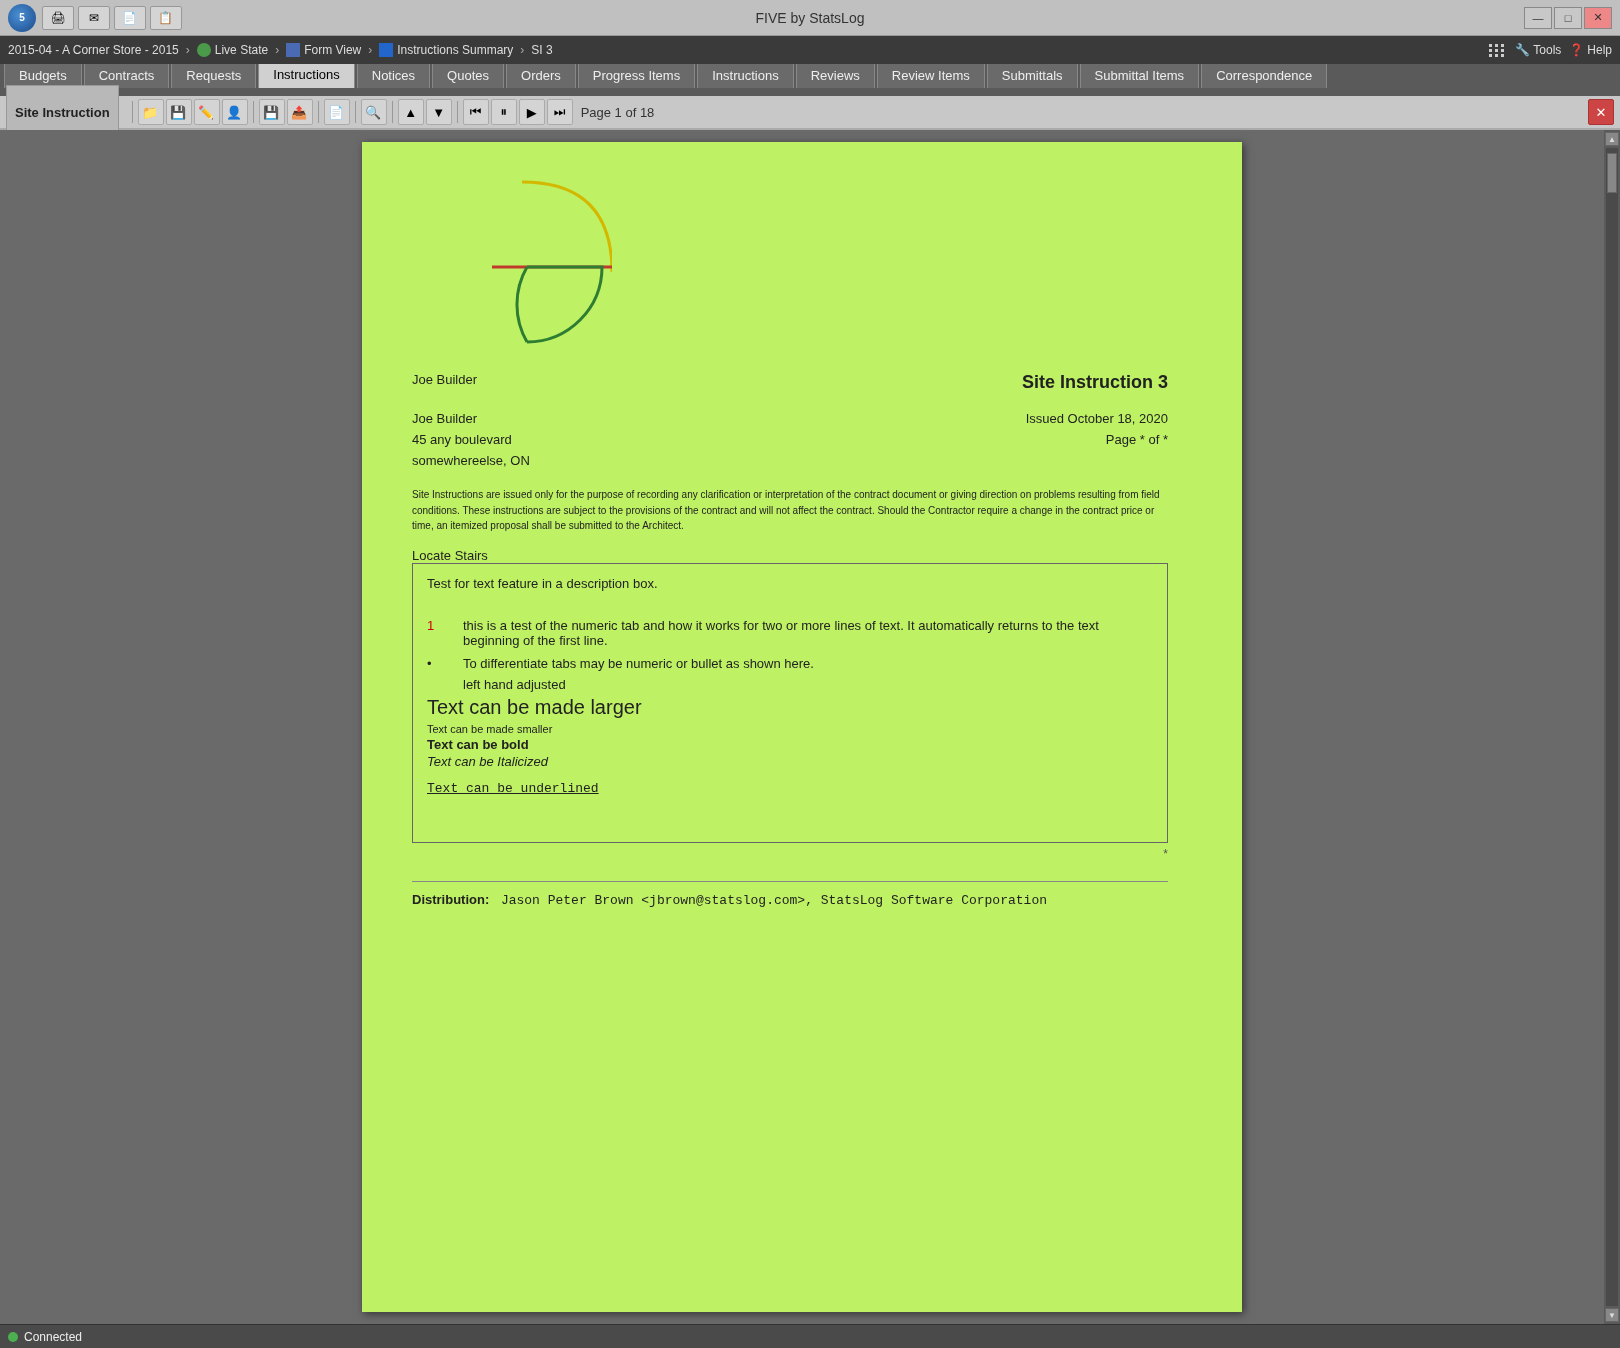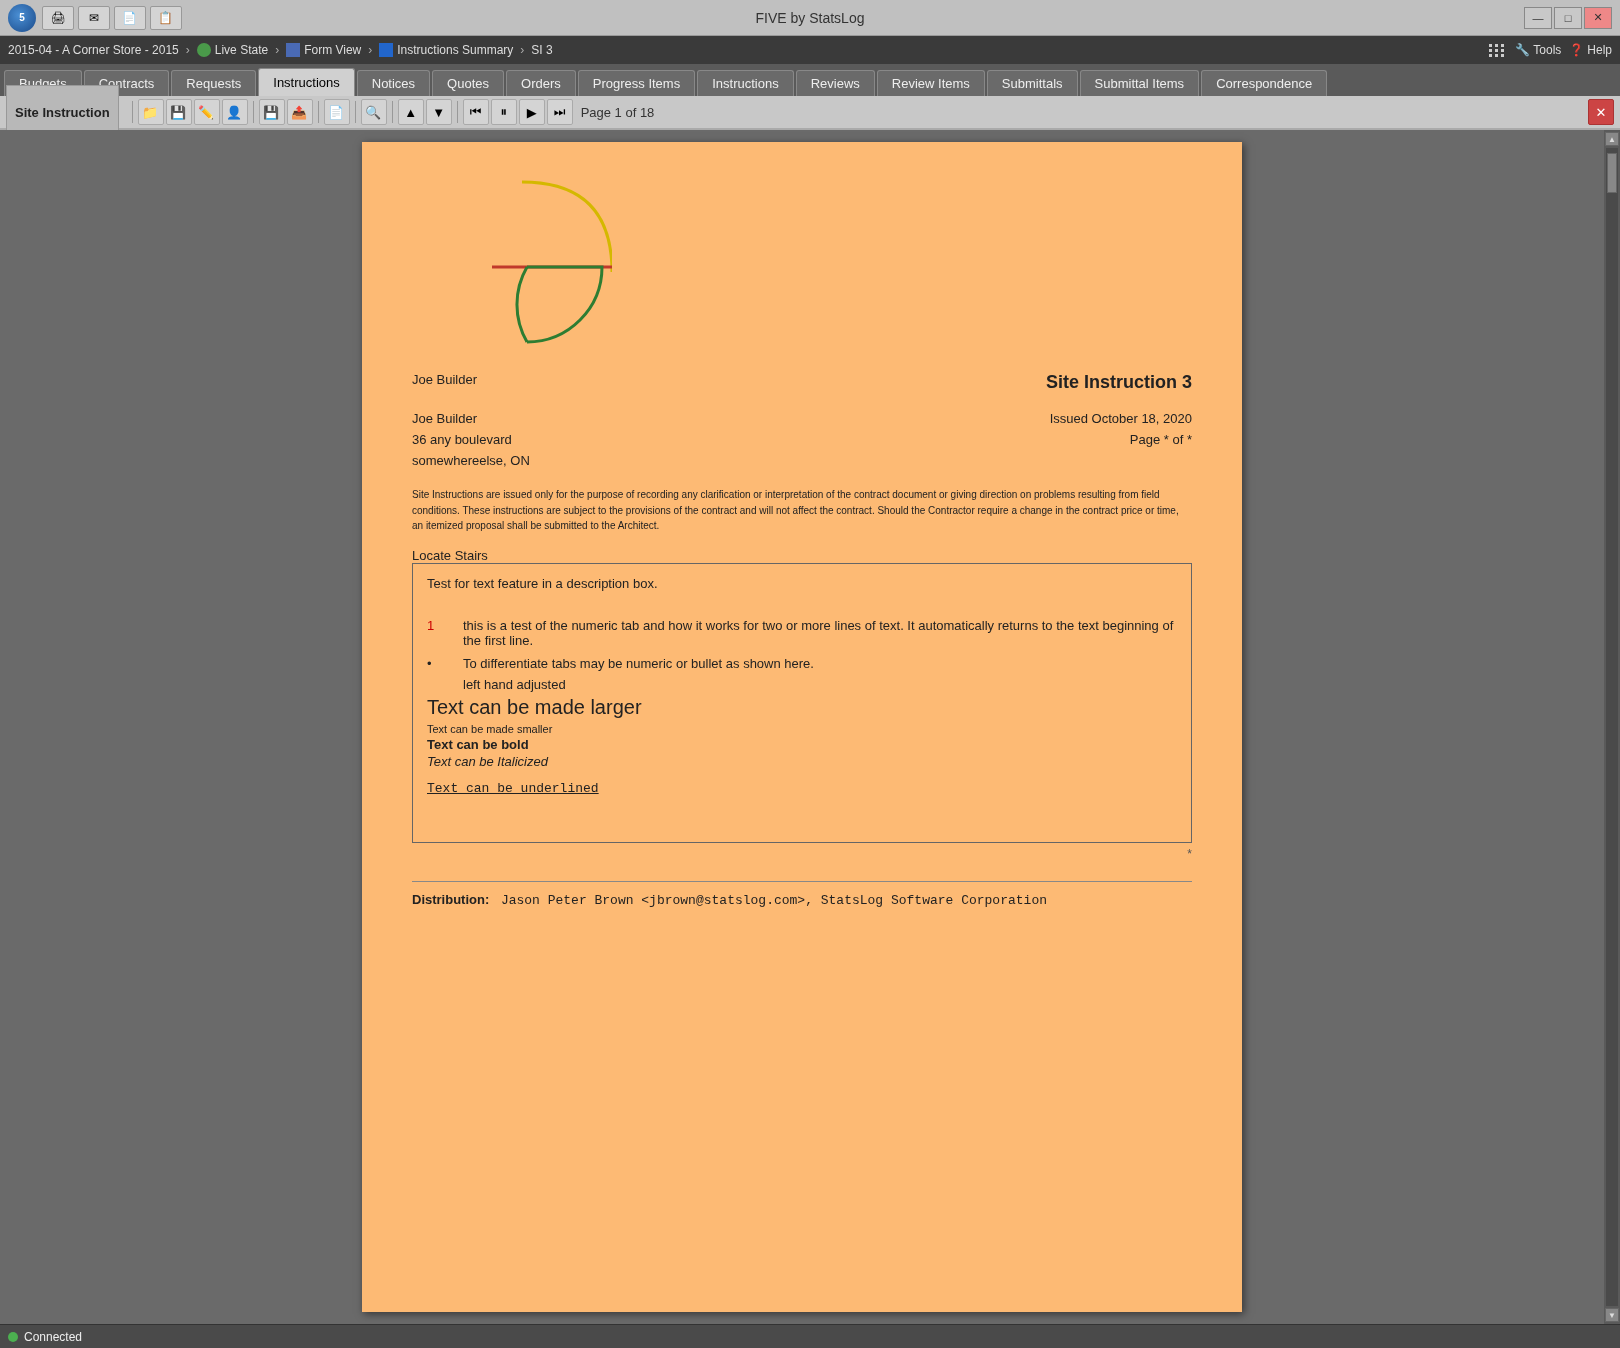--- a/index.html
+++ b/index.html
@@ -43,21 +43,21 @@
     .tools-btn { color: #ddd; font-size: 12px; cursor: pointer; display: flex; align-items: center; gap: 3px; }
     .tools-grid { display: grid; grid-template-columns: repeat(3,4px); gap: 2px; padding: 2px; }
     .tools-dot { width: 3px; height: 3px; background: #ccc; }
 
     
     .nav-tabs {
       background: #5a5a5a;
       height: 32px;
       display: flex;
       align-items: flex-end;
-      padding: 0 4px;
+      padding: 8px 4px;
       overflow: hidden;
     }
     .nav-tab {
       height: 26px;
       padding: 0 14px;
       display: flex;
       align-items: center;
       font-size: 13px;
       color: #eee;
       background: #6a6a6a;
@@ -117,24 +117,24 @@
     
     .doc-container {
       flex: 1;
       background: #6a6a6a;
       overflow-y: auto;
       padding: 12px;
       display: flex;
       justify-content: center;
     }
     .doc-page {
-      background: #fdba74;
+      background: #bef264;
       width: 880px;
       min-height: 1100px;
-      padding: 30px 50px 40px 50px;
+      padding: 30px 74px 40px 50px;
       box-shadow: 2px 2px 8px rgba(0,0,0,0.5);
       position: relative;
       font-family: Arial, sans-serif;
       font-size: 13px;
       color: #222;
     }
 
     
     .right-scrollbar {
       width: 16px;
@@ -354,21 +354,21 @@
       </div>
 
       <div class="doc-title-row">
         <div style="font-size:13px;">Joe Builder</div>
         <div class="doc-si-title">Site Instruction 3</div>
       </div>
 
       <div style="display:flex; justify-content:space-between; margin-bottom:16px;">
         <div class="doc-address-block">
           <div>Joe Builder</div>
-          <div>36 any boulevard</div>
+          <div>45 any boulevard</div>
           <div>somewhereelse, ON</div>
         </div>
         <div class="doc-issued-block">
           <div>Issued October 18, 2020</div>
           <div>Page * of *</div>
         </div>
       </div>
 
 
       <div class="doc-body-text">Site Instructions are issued only for the purpose of recording any clarification or interpretation of the contract document or giving direction on problems resulting from field conditions. These instructions are subject to the provisions of the contract and will not affect the contract. Should the Contractor require a change in the contract price or time, an itemized proposal shall be submitted to the Architect.</div>

